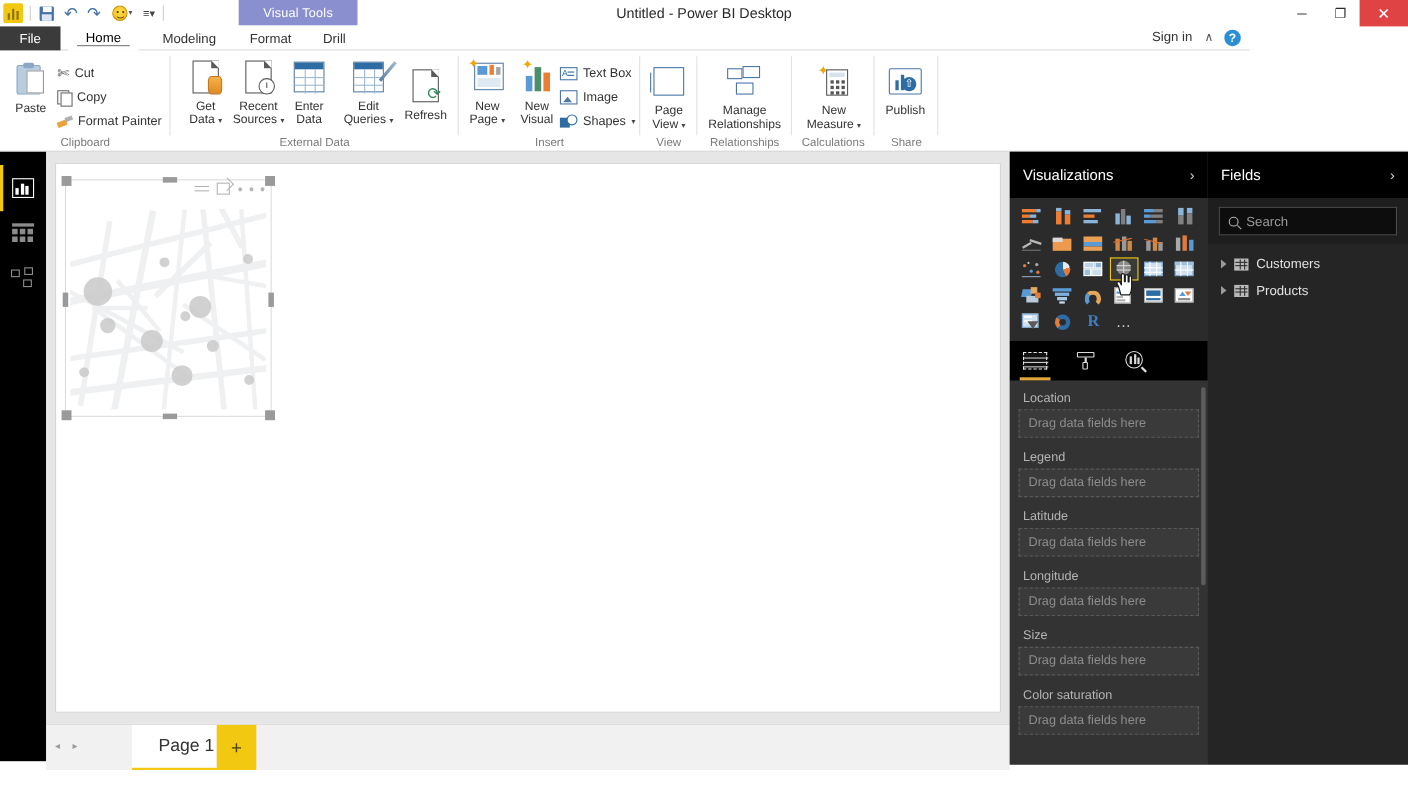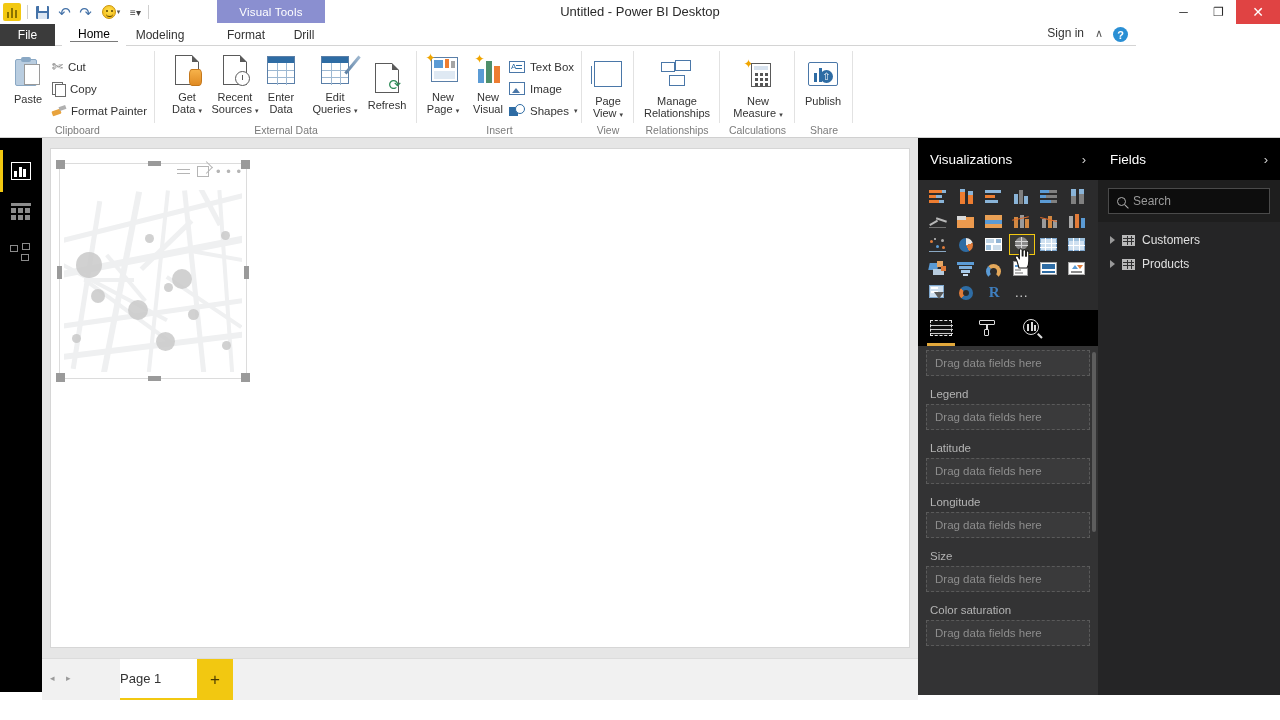--- a/index.html
+++ b/index.html
@@ -197,21 +197,21 @@
   .handle.midv { width:5px; height:13px; }
 
   
   .pagebar {
     position:absolute; left:42px; top:658px; width:876px; height:42px; background:#f1f1f1;
     border-top:1px solid #dcdcdc;
   }
   .parrow { position:absolute; top:14px; font-size:9px; color:#9a9a9a; }
   .ptab {
     position:absolute; left:78px; top:0; width:99px; height:41px; background:#fff;
-    display:flex; align-items:center; font-size:13px; color:#333;
+    display:flex; align-items:center; justify-content:center; font-size:16px; color:#333;
     border-bottom:2px solid #f2c811;
   }
   .padd {
     position:absolute; left:155px; top:0; width:36px; height:41px; background:#f2c811;
     display:flex; align-items:center; justify-content:center; color:#4a3c00; font-size:17px;
   }
 
   
   .statusbar {
     position:absolute; left:0; top:695px; width:1280px; height:25px; background:#1b1b1b;
@@ -325,21 +325,21 @@
     </div>
   </div>
 
   <div class="tabstrip">
     <div class="tab-file">
       <span>File</span>
     </div>
     <div class="tab active" style="left:62px;width:64px">
       <span>Home</span>
     </div>
-    <div class="tab" style="left:120px;width:80px">
+    <div class="tab" style="left:132px;width:80px">
       <span>Modeling</span>
     </div>
     <div class="tab" style="left:216px;width:60px">
       <span>Format</span>
     </div>
     <div class="tab" style="left:280px;width:48px">
       <span>Drill</span>
     </div>
     <div class="signin">Sign in</div>
     <div class="chev-up">∧</div>
@@ -889,20 +889,21 @@
           <span style="position:absolute;left:4px;top:5px;width:2px;height:7px;background:#ddd"></span>
           <span style="position:absolute;left:7.5px;top:3px;width:2px;height:9px;background:#ddd"></span>
           <span style="position:absolute;left:11px;top:6px;width:2px;height:6px;background:#ddd"></span>
           <span style="position:absolute;right:0;bottom:0;width:6px;height:1.6px;background:#ddd;transform:rotate(45deg)"></span>
         </span>
       </div>
     </div>
 
     <div class="wells">
       <div>
+        <div class="well-label">Location</div>
         <div class="well-drop">Drag data fields here</div>
       </div>
       <div>
         <div class="well-label">Legend</div>
         <div class="well-drop">Drag data fields here</div>
       </div>
       <div>
         <div class="well-label">Latitude</div>
         <div class="well-drop">Drag data fields here</div>
       </div>

